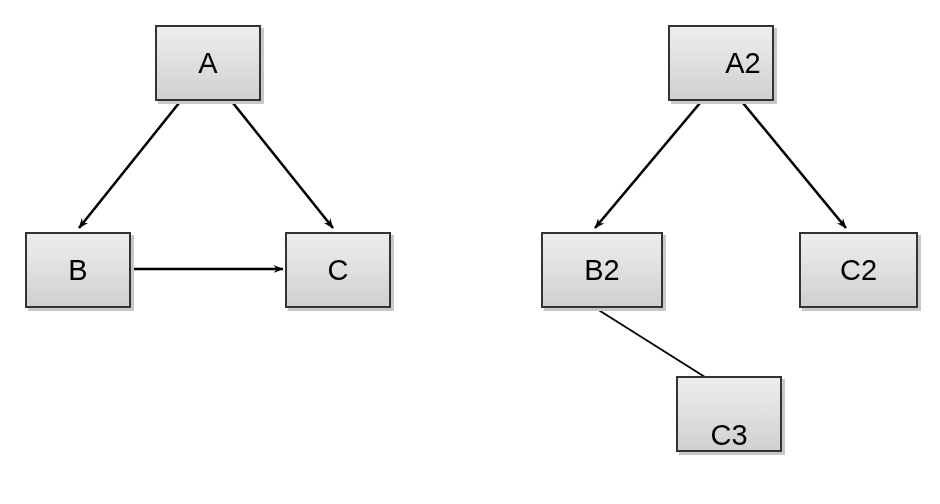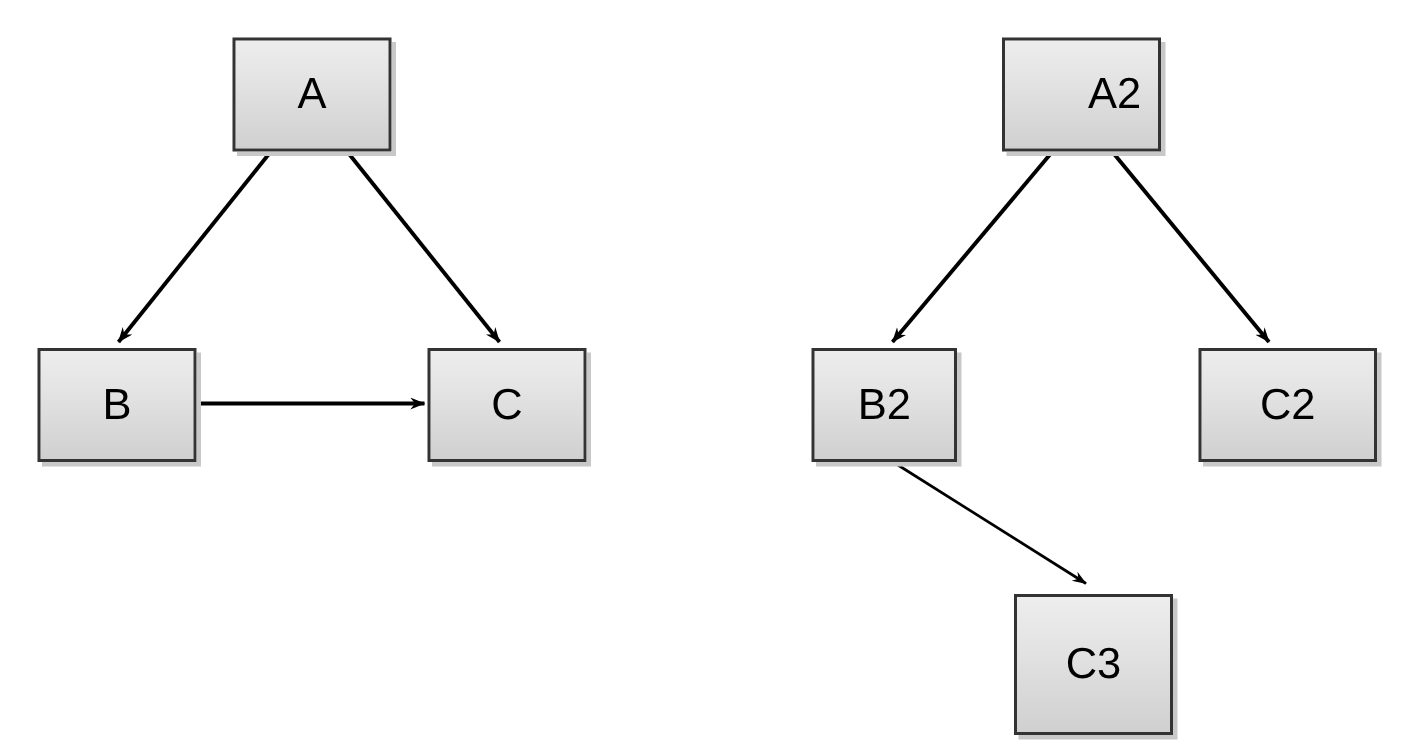--- a/index.html
+++ b/index.html
@@ -102,26 +102,26 @@
     </div>
 
     <div class="node" style="left:285px; top:232px; width:106px; height:76px;">
       <span class="node-label">C</span>
     </div>
 
     <div class="node" style="left:668px; top:25px; width:106px; height:76px;padding-left:44px;">
       <span class="node-label">A2</span>
     </div>
 
-    <div class="node" style="left:541px; top:232px; width:97px; height:76px;">
+    <div class="node" style="left:541px; top:232px; width:122px; height:76px;">
       <span class="node-label">B2</span>
     </div>
 
     <div class="node" style="left:799px; top:232px; width:119px; height:76px;">
       <span class="node-label">C2</span>
     </div>
 
-    <div class="node" style="left:676px; top:396px; width:106px; height:94px;">
+    <div class="node" style="left:676px; top:376px; width:106px; height:76px;align-items:flex-end;">
       <span class="node-label">C3</span>
     </div>
 
   </div>
 </div>
 
 </body></html>

